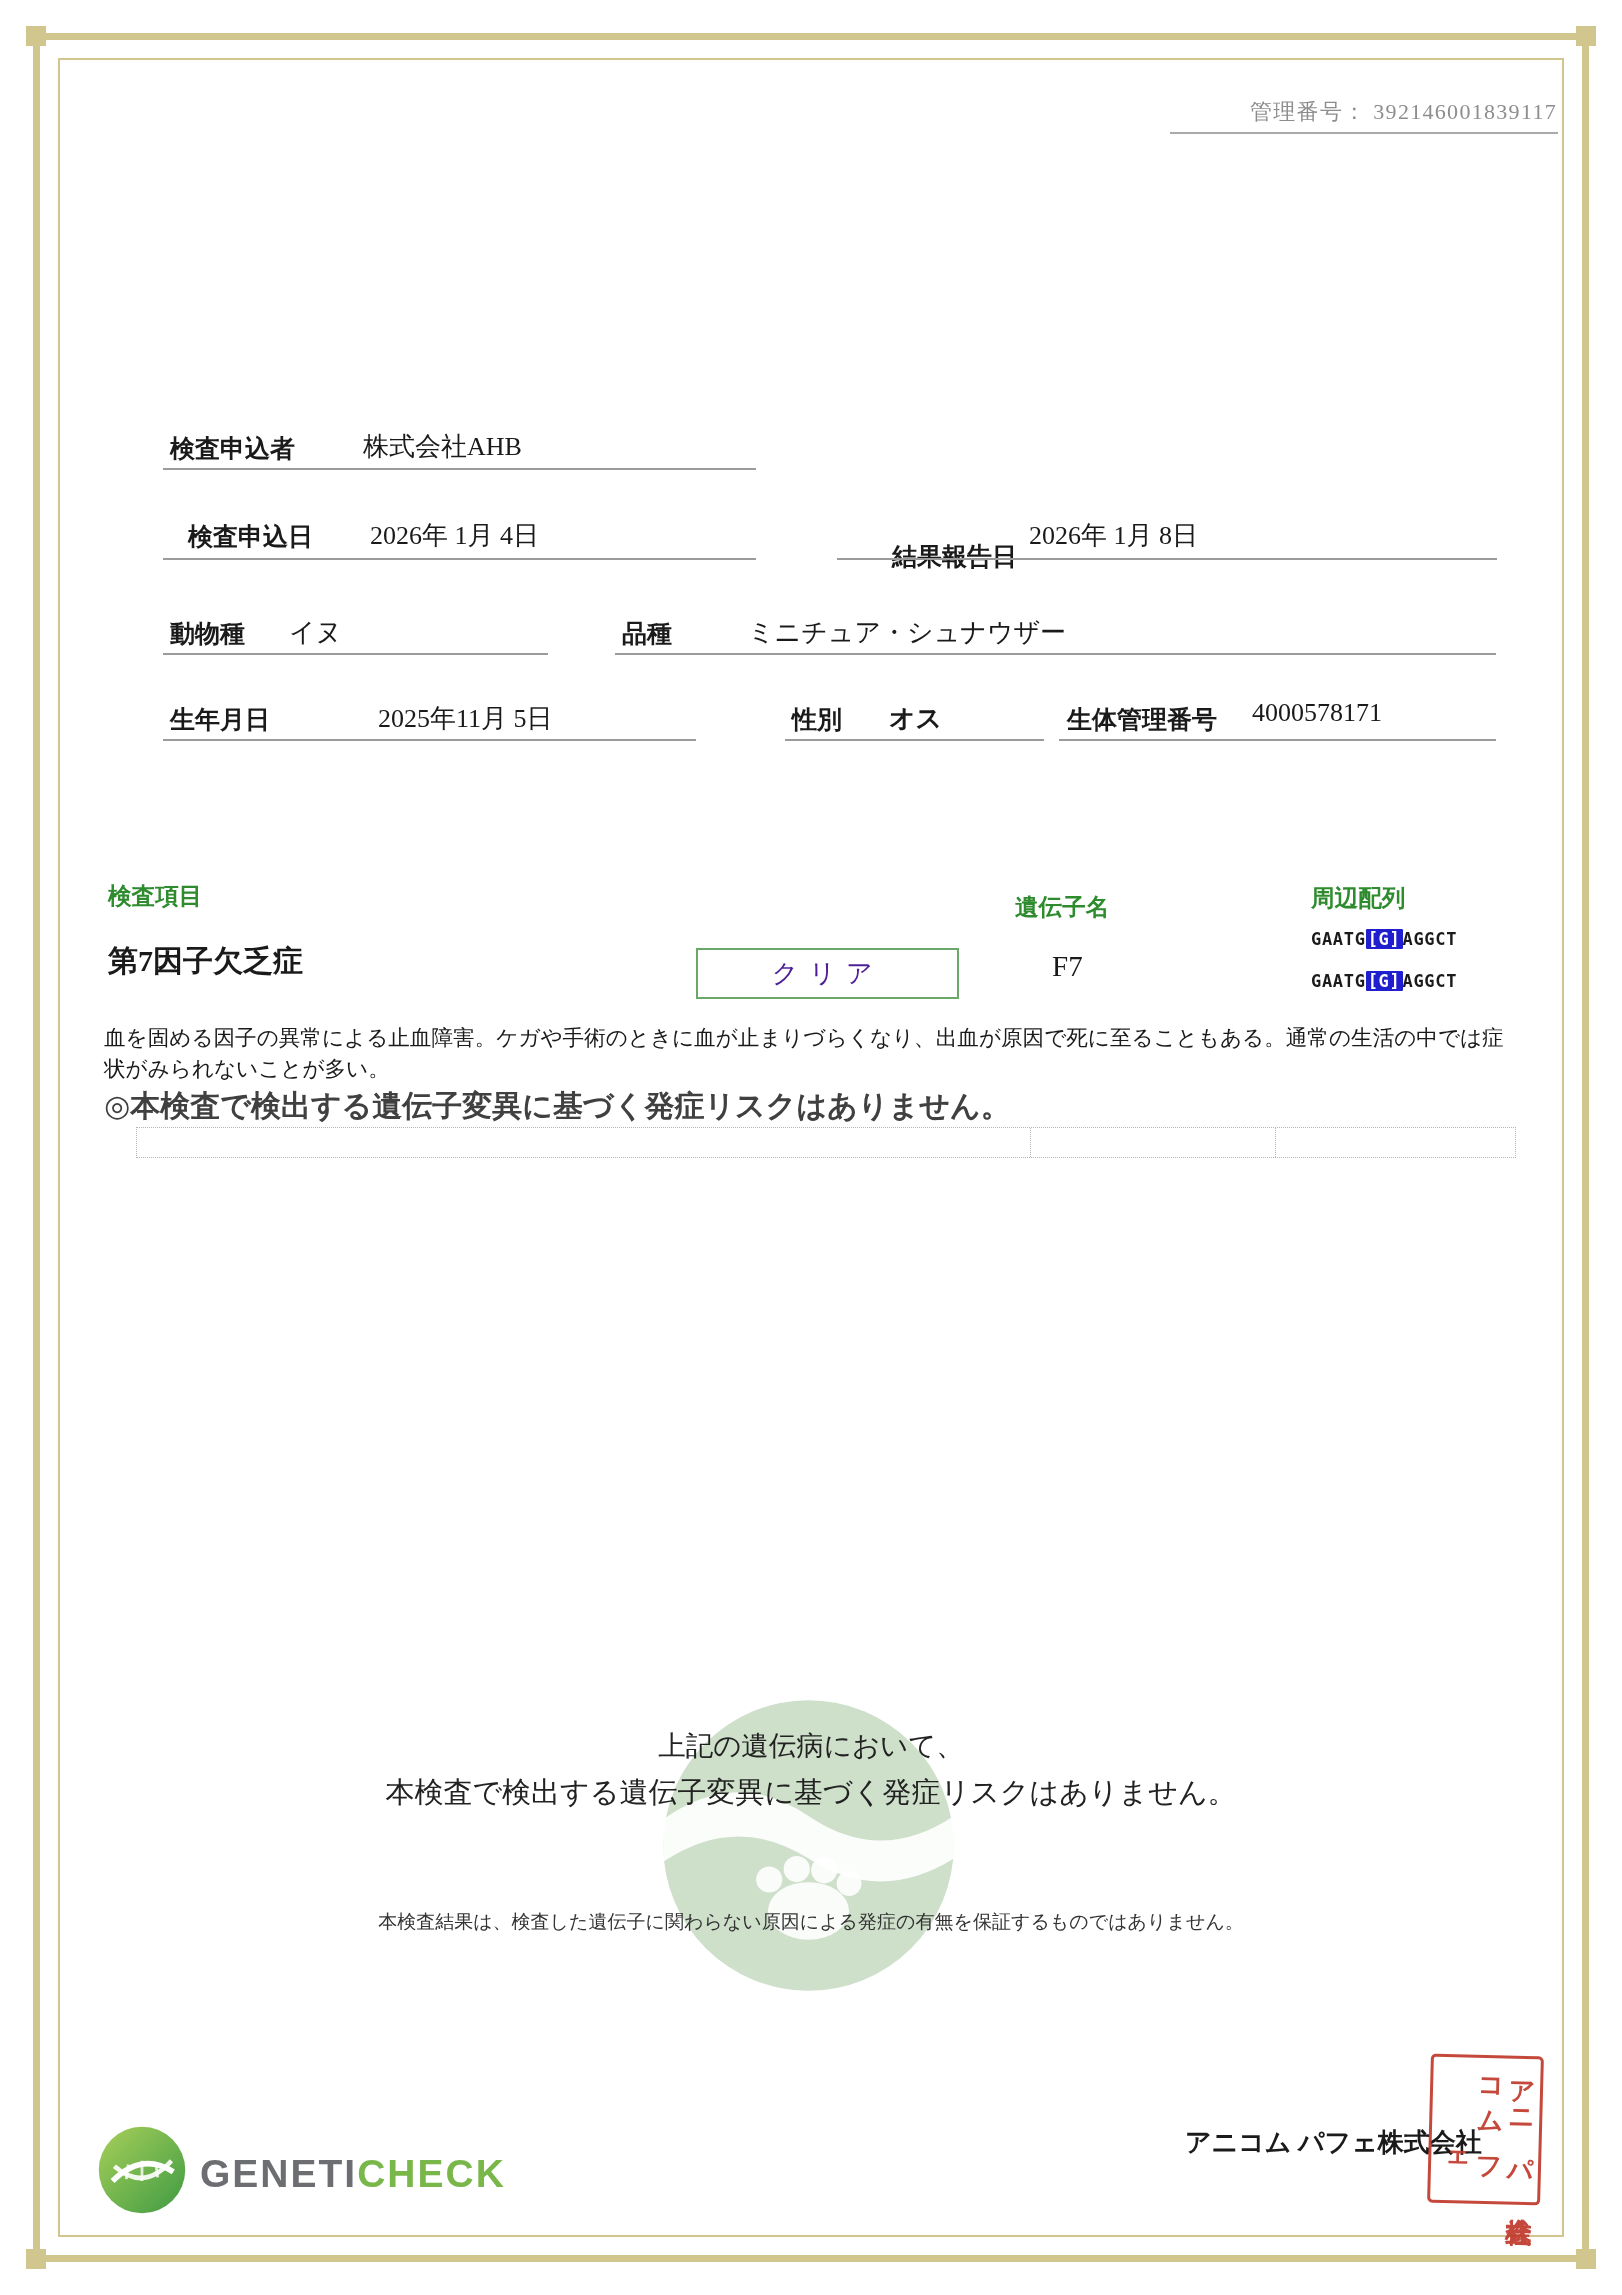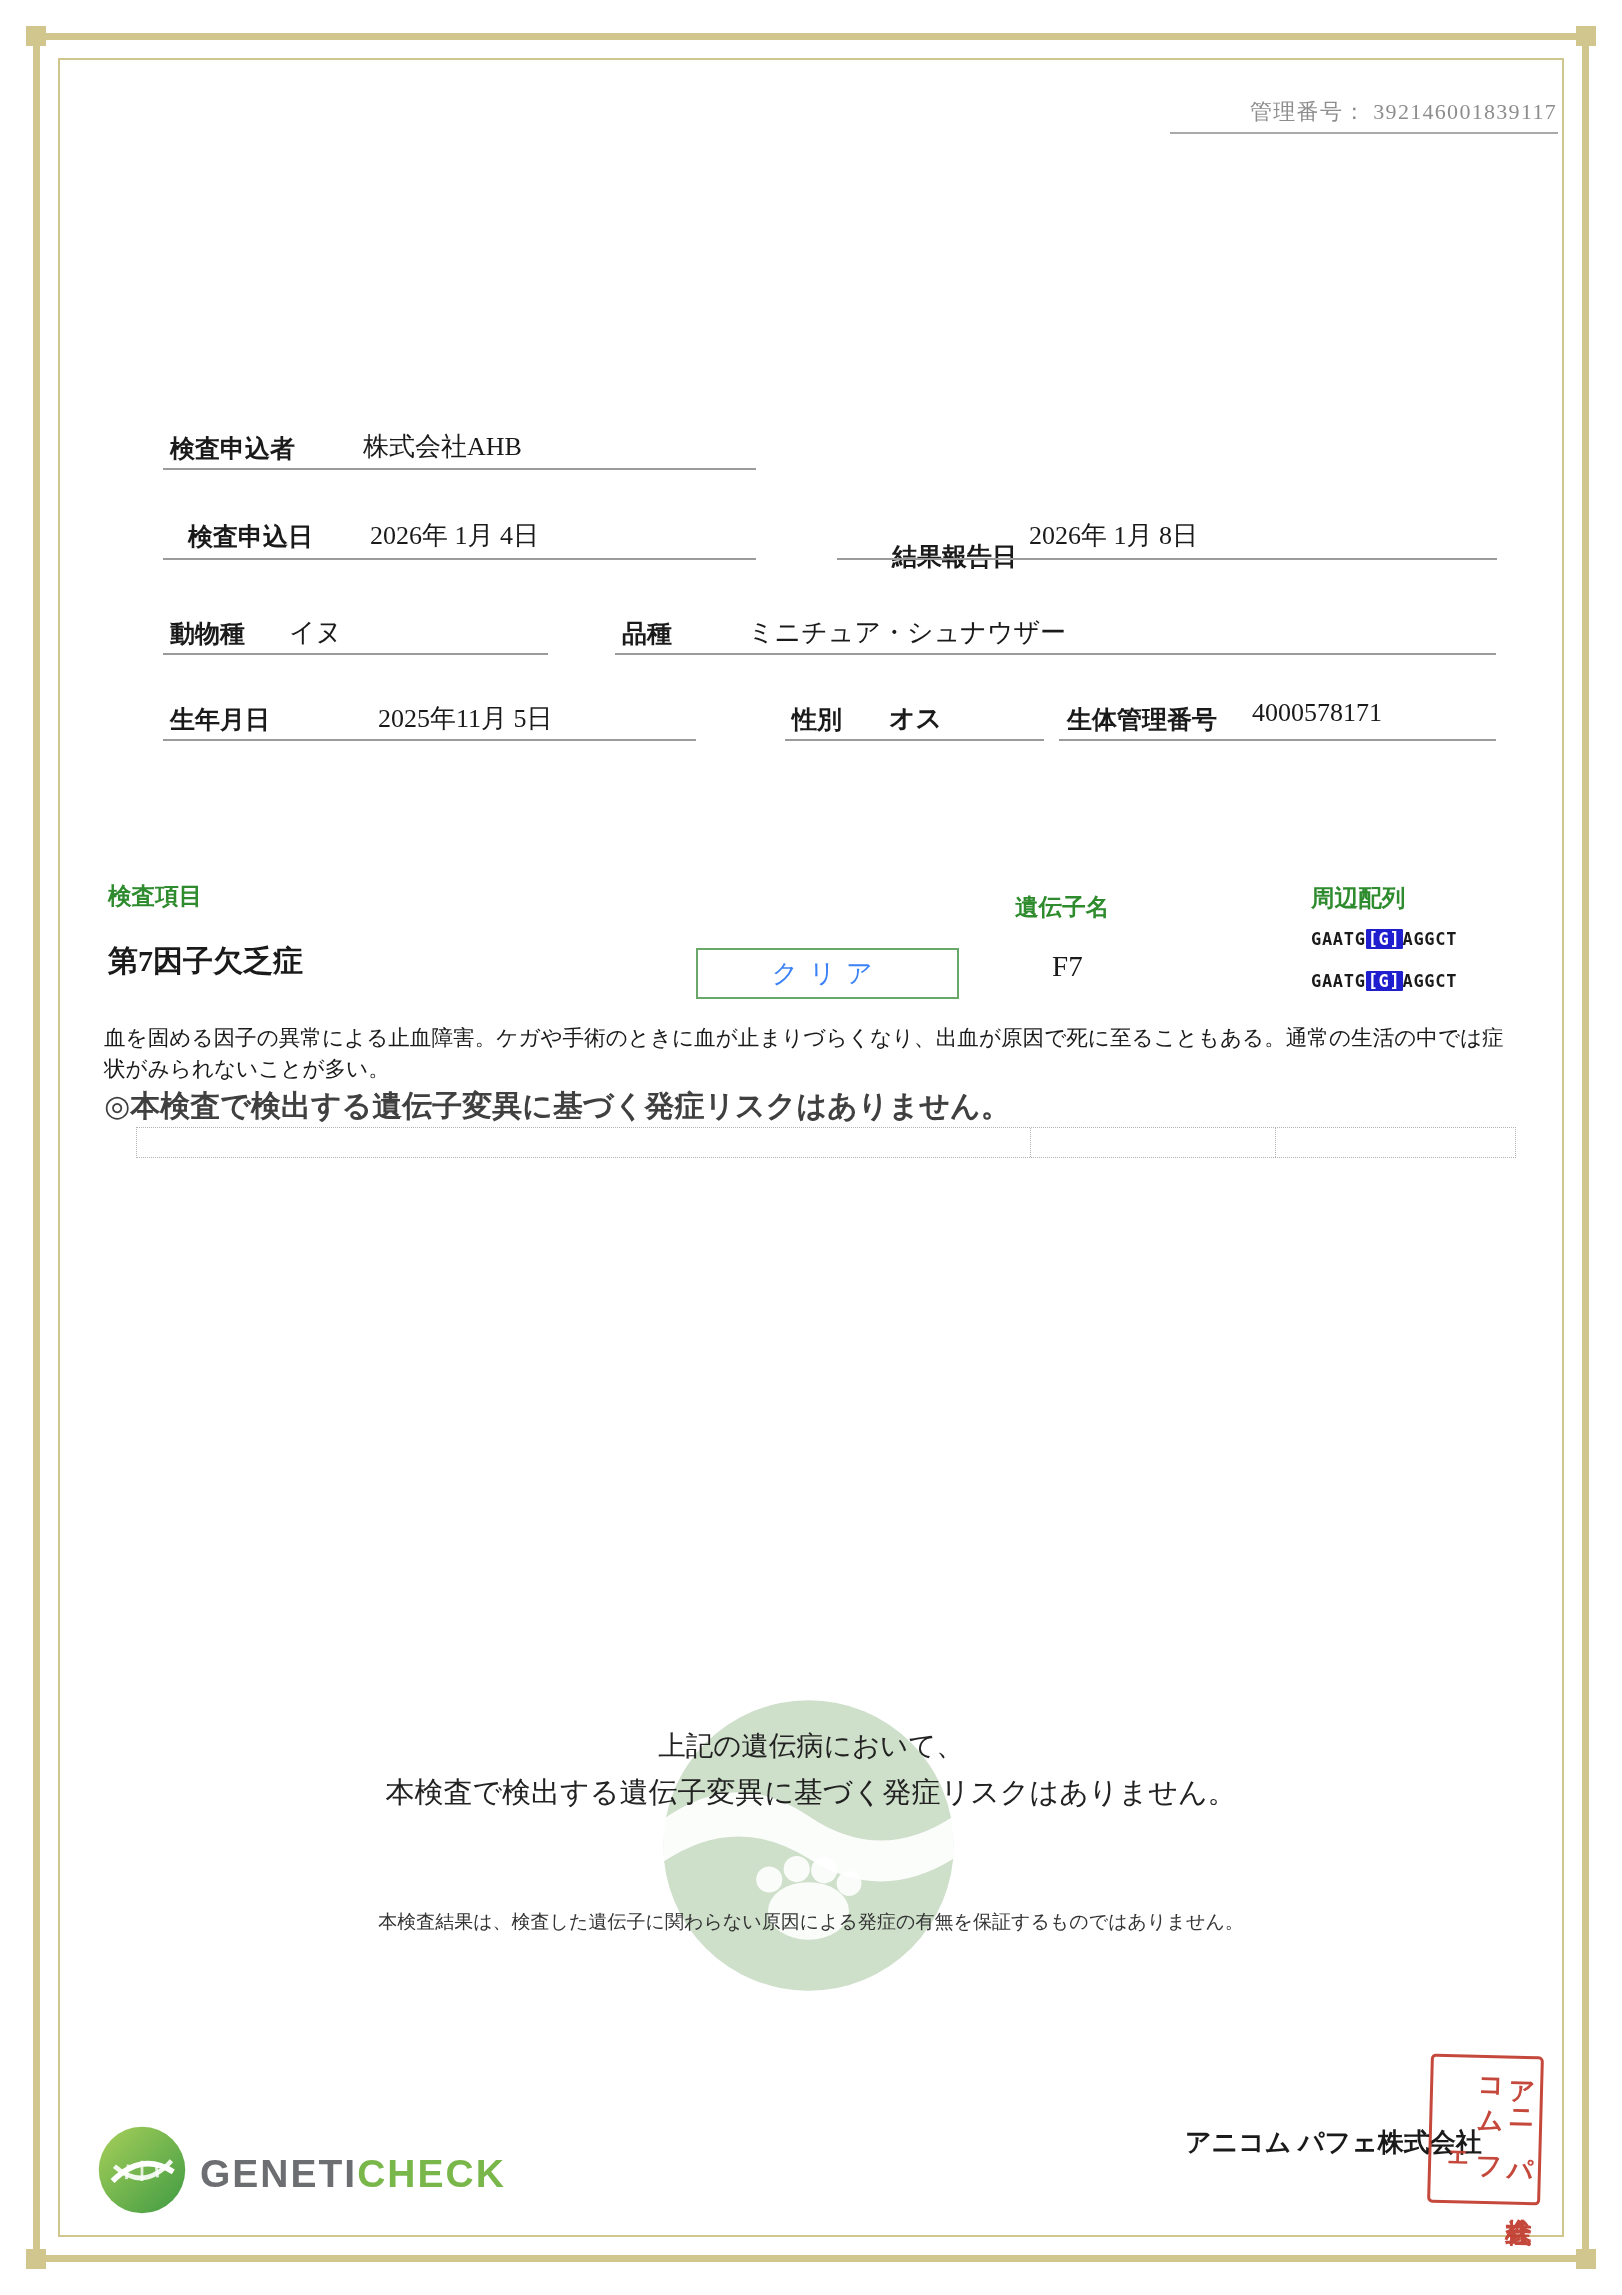--- a/index.html
+++ b/index.html
@@ -17,21 +17,21 @@
 
   .mgmt{font-size:22px;color:#8d8d8d;letter-spacing:1.3px;}
   .uline{position:absolute;height:0;border-top:2px solid #9b9b9b;}
   .title{left:0;right:0;top:211px;text-align:center;font-size:90px;font-weight:bold;
          letter-spacing:6.5px;color:#0f0f0f;}
   .flabel{font-size:25px;font-weight:bold;}
   .fvalue{font-size:26px;}
   .ghead{font-size:23.6px;font-weight:bold;color:#2e8b2e;}
   .disease{font-size:30px;font-weight:bold;}
   .result-box{left:696px;top:948px;width:259px;height:47px;border:2px solid #69a869;
-              text-align:center;line-height:47px;font-size:26px;letter-spacing:10.5px;color:#3b82f6;}
+              text-align:center;line-height:47px;font-size:26px;letter-spacing:10.5px;color:#4c1d95;}
   .gene{font-size:29px;}
   .seq{font-size:17px;font-weight:bold;letter-spacing:0.7px;}
   .seq .allele{background:#1f1fd0;color:#ffffff;padding:0 2px;border-radius:1.3px;}
   .desc{font-size:21.6px;line-height:1.42;}
   .risk-note{font-size:30px;font-weight:bold;color:#404040;}
   .dotted-row{left:136px;top:1127px;width:1378px;height:29px;border:1.3px dotted #b3b3b3;}
   .dotted-div{position:absolute;top:0;height:100%;border-left:1.3px dotted #b3b3b3;}
 
   .sum1{left:0;right:0;top:1728px;text-align:center;font-size:27.5px;color:#222;}
   .sum2{left:0;right:0;top:1773px;text-align:center;font-size:29px;color:#222;}

